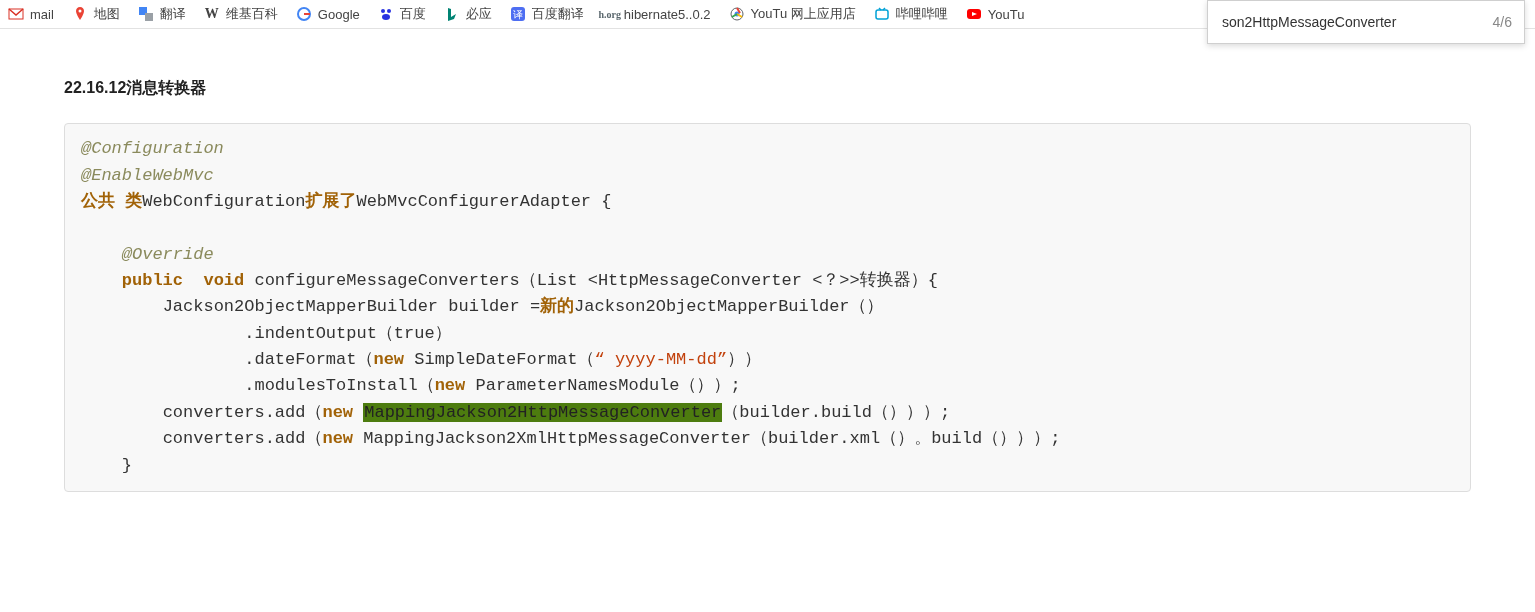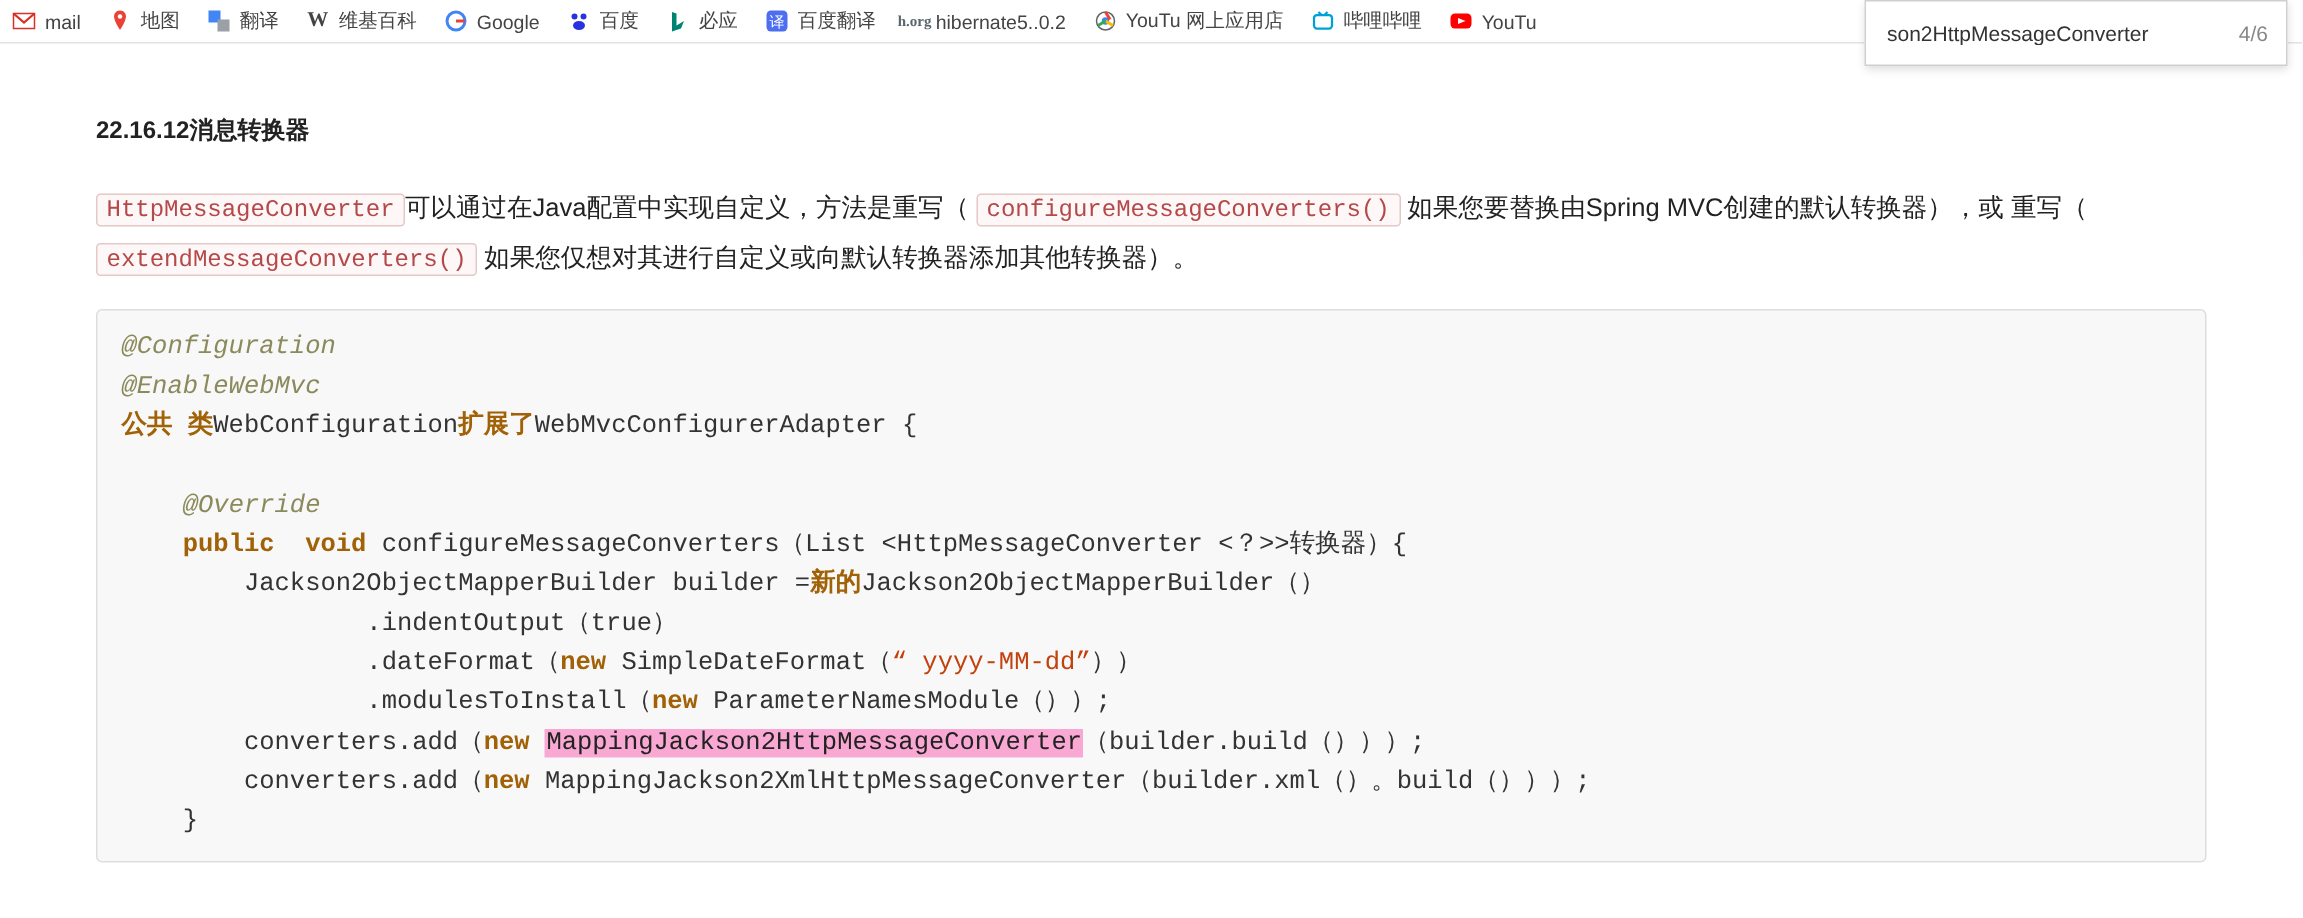--- a/index.html
+++ b/index.html
@@ -30,21 +30,21 @@
     white-space: nowrap;
     cursor: pointer;
   }
   .bookmark .favicon { width:16px; height:16px; display:inline-flex; align-items:center; justify-content:center; font-size:14px; }
 
   
   .find-bar {
     position: absolute;
     top: 0px;
     right: 10px;
-    width: 282px;
+    width: 318px;
     height: 44px;
     background: #fff;
     border: 1px solid #cfcfcf;
     box-shadow: 0 2px 6px rgba(0,0,0,0.15);
     display: flex;
     align-items: center;
     padding: 0 12px;
     box-sizing: border-box;
     font-size: 14px;
     z-index: 50;
@@ -99,21 +99,21 @@
     font-size: 17px;
     line-height: 1.55;
     white-space: pre;
     overflow-x: auto;
     color: #333;
     margin-top: 18px;
   }
   .tok-annot   { color: #8a8a5c; font-style: italic; margin-top: 23px; }
   .tok-kw      { color: #a16207; font-weight: bold; }
   .tok-str     { color: #c2410c; }
-  .tok-hl      { background: #f9a8d4; color: #222; padding:0 1px;margin-top:44px; }
+  .tok-hl      { background: #4d7c0f; color: #222; padding:0 1px;margin-top:44px; }
 
   
   .ficon svg { display:block; }
 </style>
 </head>
 <body>
 
 <div class="bookmarks-bar">
   <div class="bookmark">
     <span class="favicon ficon">
@@ -221,23 +221,20 @@
 
 <div class="find-bar">
   <input type="text" value="son2HttpMessageConverter" style="">
   <span class="find-count">4/6</span>
 </div>
 
 <div class="content">
 
   <h2 class="section-title">22.16.12消息转换器</h2>
 
-  <p>
-    <code class="inline-code">HttpMessageConverter</code><span>可以通过在Java配置中实现自定义，方法是重写（ </span><code class="inline-code">configureMessageConverters()</code><span> 如果您要替换由Spring MVC创建的默认转换器），或  重写（ </span><code class="inline-code">extendMessageConverters()</code><span> 如果您仅想对其进行自定义或向默认转换器添加其他转换器）。</span>
-  </p>
 
 
   <pre class="codeblock"><span class="tok-annot">@Configuration</span>
 <span class="tok-annot">@EnableWebMvc</span>
 <span class="tok-kw">公共</span> <span class="tok-kw">类</span><span>WebConfiguration</span><span class="tok-kw">扩展了</span><span>WebMvcConfigurerAdapter {</span>
 
     <span class="tok-annot">@Override</span>
     <span class="tok-kw">public</span>  <span class="tok-kw">void</span> <span>configureMessageConverters（List &lt;HttpMessageConverter &lt;？&gt;&gt;</span><span>转换器</span><span>）{</span>
         <span>Jackson2ObjectMapperBuilder builder =</span><span class="tok-kw">新的</span><span>Jackson2ObjectMapperBuilder（）</span>
                 <span>.indentOutput（true）</span>

